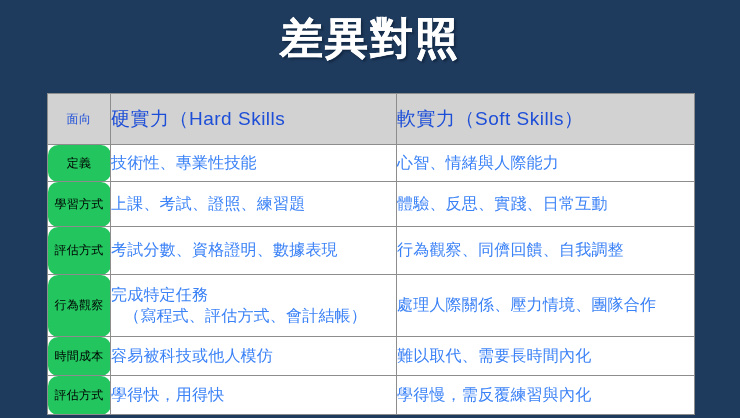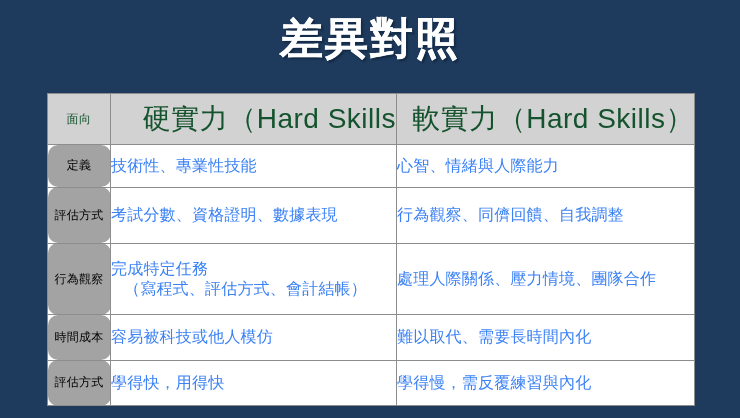--- a/index.html
+++ b/index.html
@@ -55,39 +55,39 @@
 
   table.cmp th, table.cmp td {
     border: 1px solid #8d8d8d;
     padding: 0;
     vertical-align: middle;
     font-weight: normal;
   }
   
   tr.head-row th {
     background: #d2d2d2;
-    color: #14532d;
+    color: #1d4ed8;
     height: 50px;
   }
   th.head-aspect {
     text-align: center;
     font-size: 12px;
     font-weight: bold;
     letter-spacing: 0.5px;
   }
   th.head-col {
-    text-align: right;
-    font-size: 28px;
+    text-align: left;
+    font-size: 19px;
     font-weight: bold;
     letter-spacing: 0.5px;
     margin-top: 20px;
   }
   
   td.aspect {
-    background: #a3a3a3;
+    background: #22c55e;
     color: #000000;
     text-align: center;
     font-size: 12px;
     font-weight: bold;
     letter-spacing: 0.3px;
     border-radius: 10px;
   }
   
   td.val {
     background: #ffffff;
@@ -119,28 +119,33 @@
     <table class="cmp">
       <colgroup>
         <col class="c-aspect">
         <col class="c-hard">
         <col class="c-soft">
       </colgroup>
       <thead>
         <tr class="head-row">
           <th class="head-aspect">面向</th>
           <th class="head-col">硬實力（Hard Skills</th>
-          <th class="head-col">軟實力（Hard Skills）</th>
+          <th class="head-col">軟實力（Soft Skills）</th>
         </tr>
       </thead>
       <tbody>
         <tr class="r-def">
           <td class="aspect">定義</td>
           <td class="val">技術性、專業性技能</td>
           <td class="val">心智、情緒與人際能力</td>
+        </tr>
+        <tr class="r-learn">
+          <td class="aspect">學習方式</td>
+          <td class="val">上課、考試、證照、練習題</td>
+          <td class="val">體驗、反思、實踐、日常互動</td>
         </tr>
         <tr class="r-eval">
           <td class="aspect">評估方式</td>
           <td class="val">考試分數、資格證明、數據表現</td>
           <td class="val">行為觀察、同儕回饋、自我調整</td>
         </tr>
         <tr class="r-scene">
           <td class="aspect">行為觀察</td>
           <td class="val">
             <span>完成特定任務</span>

